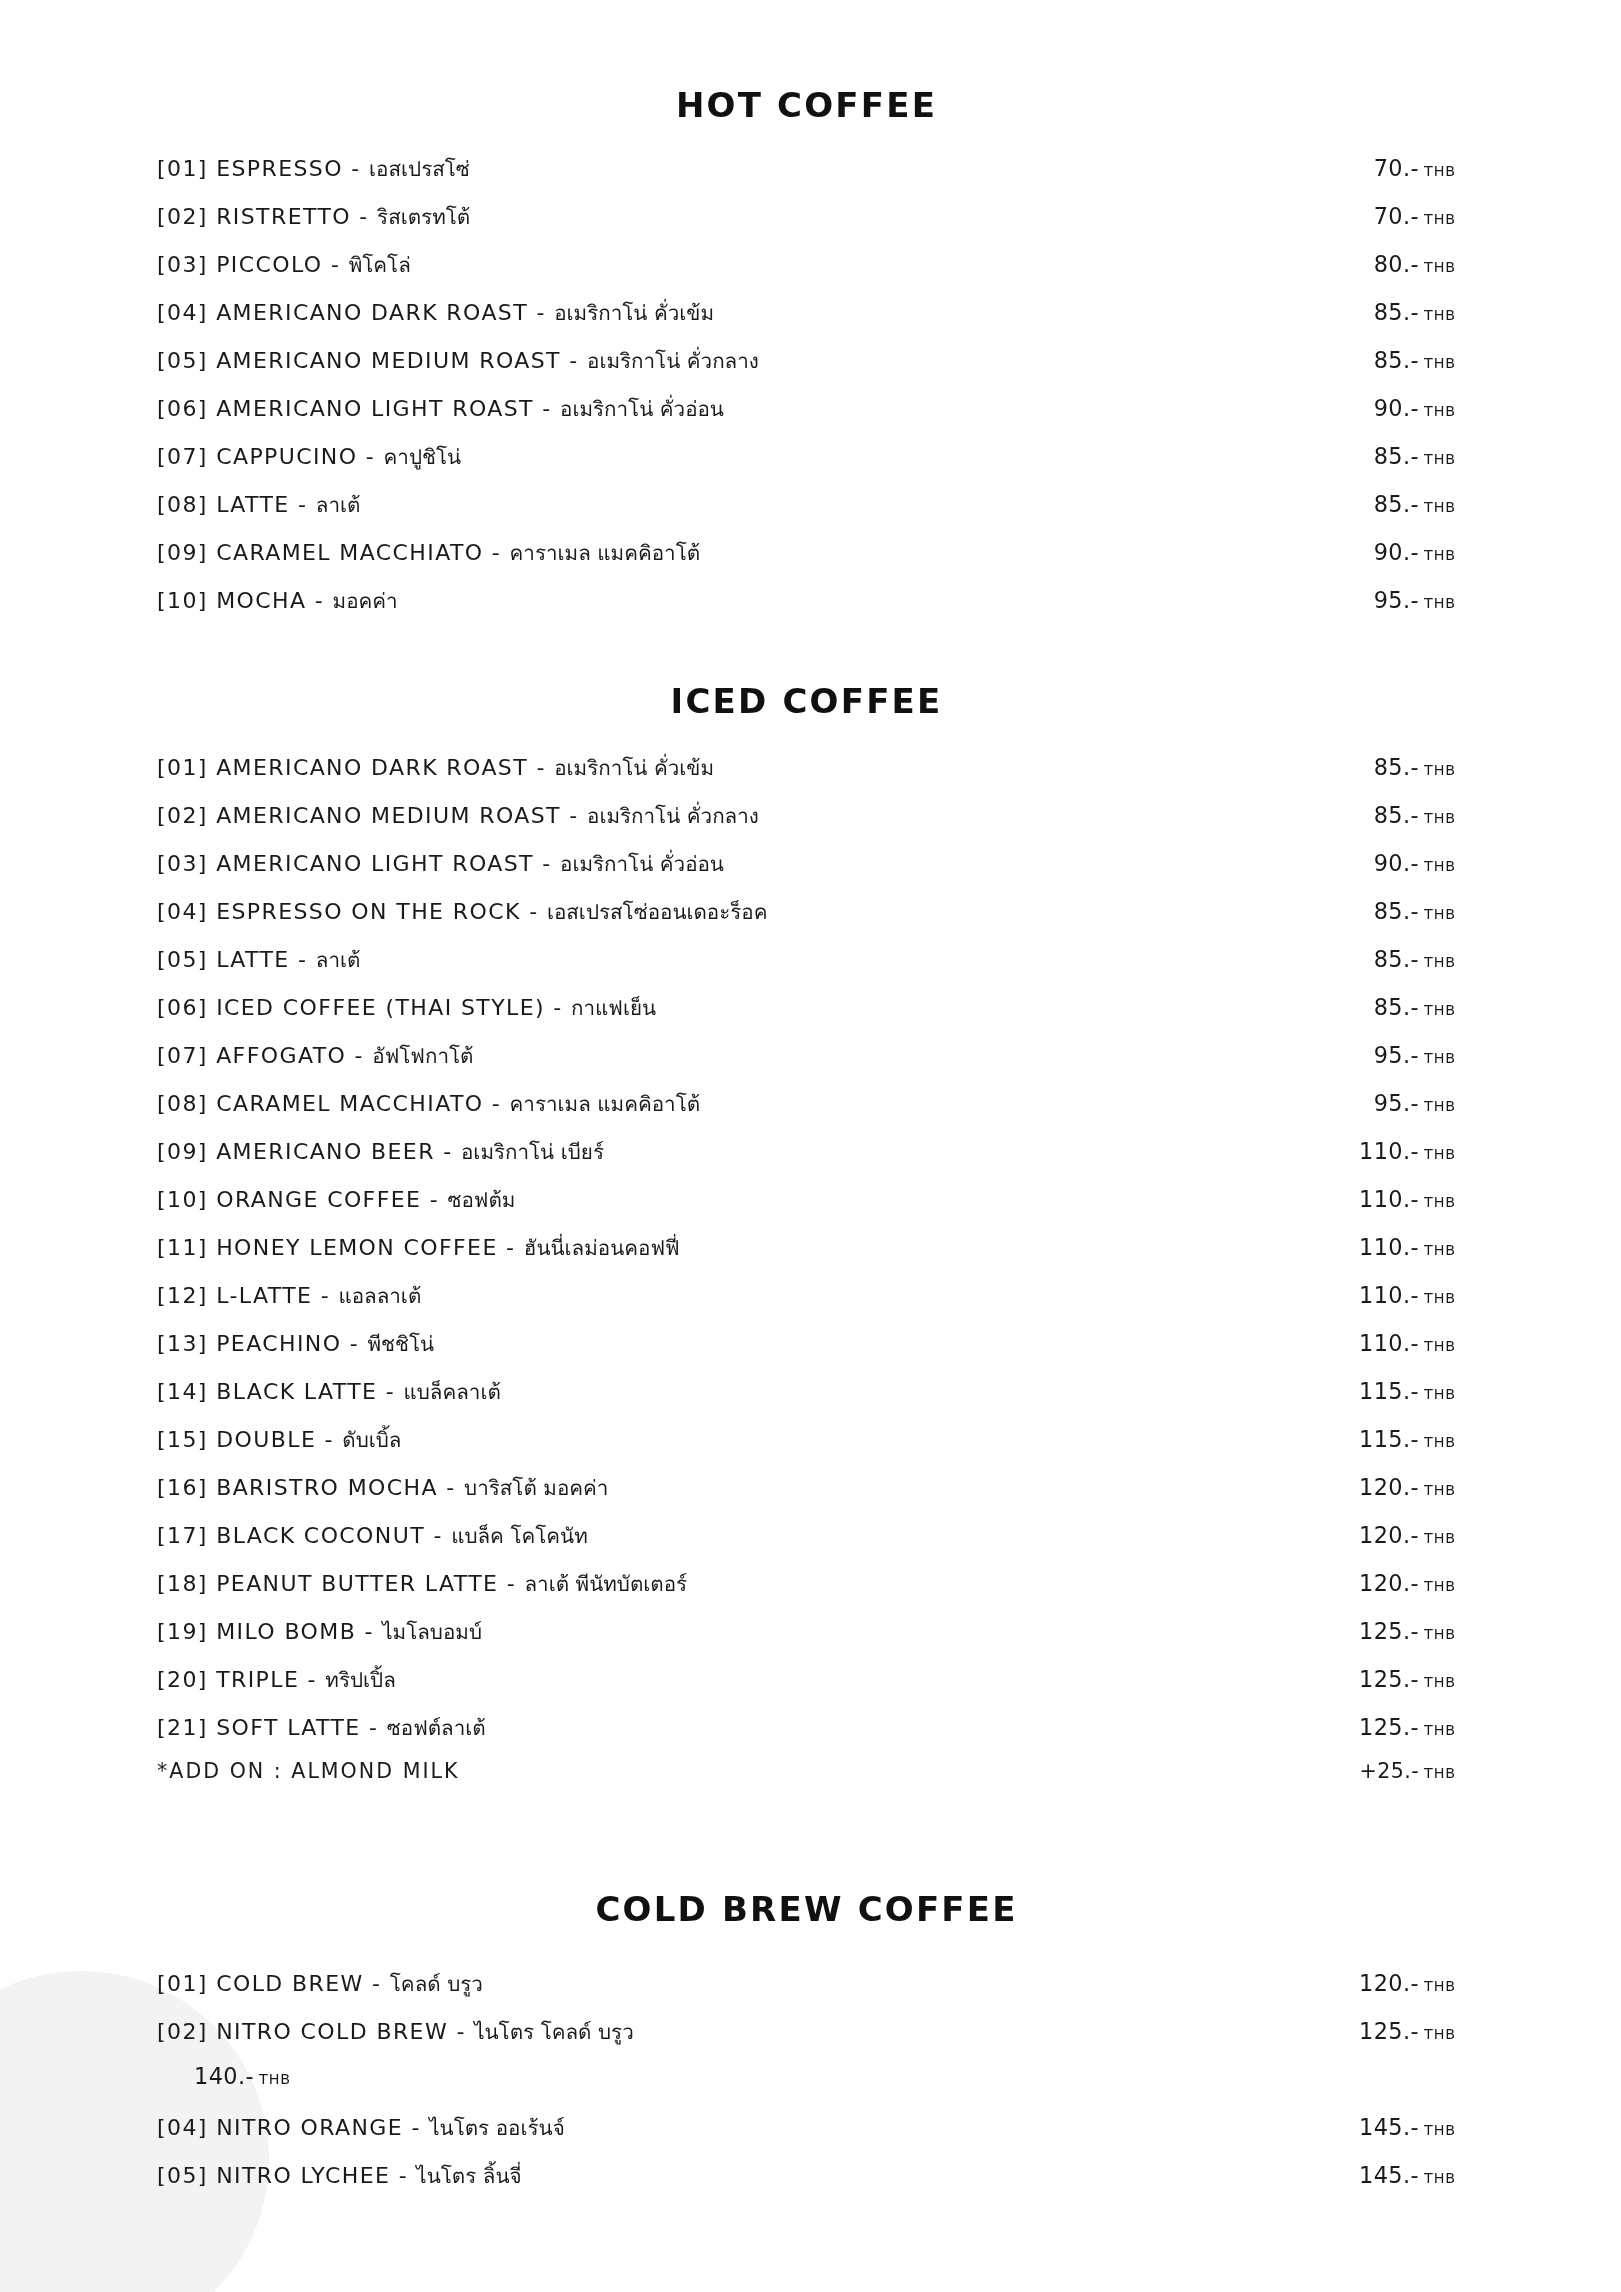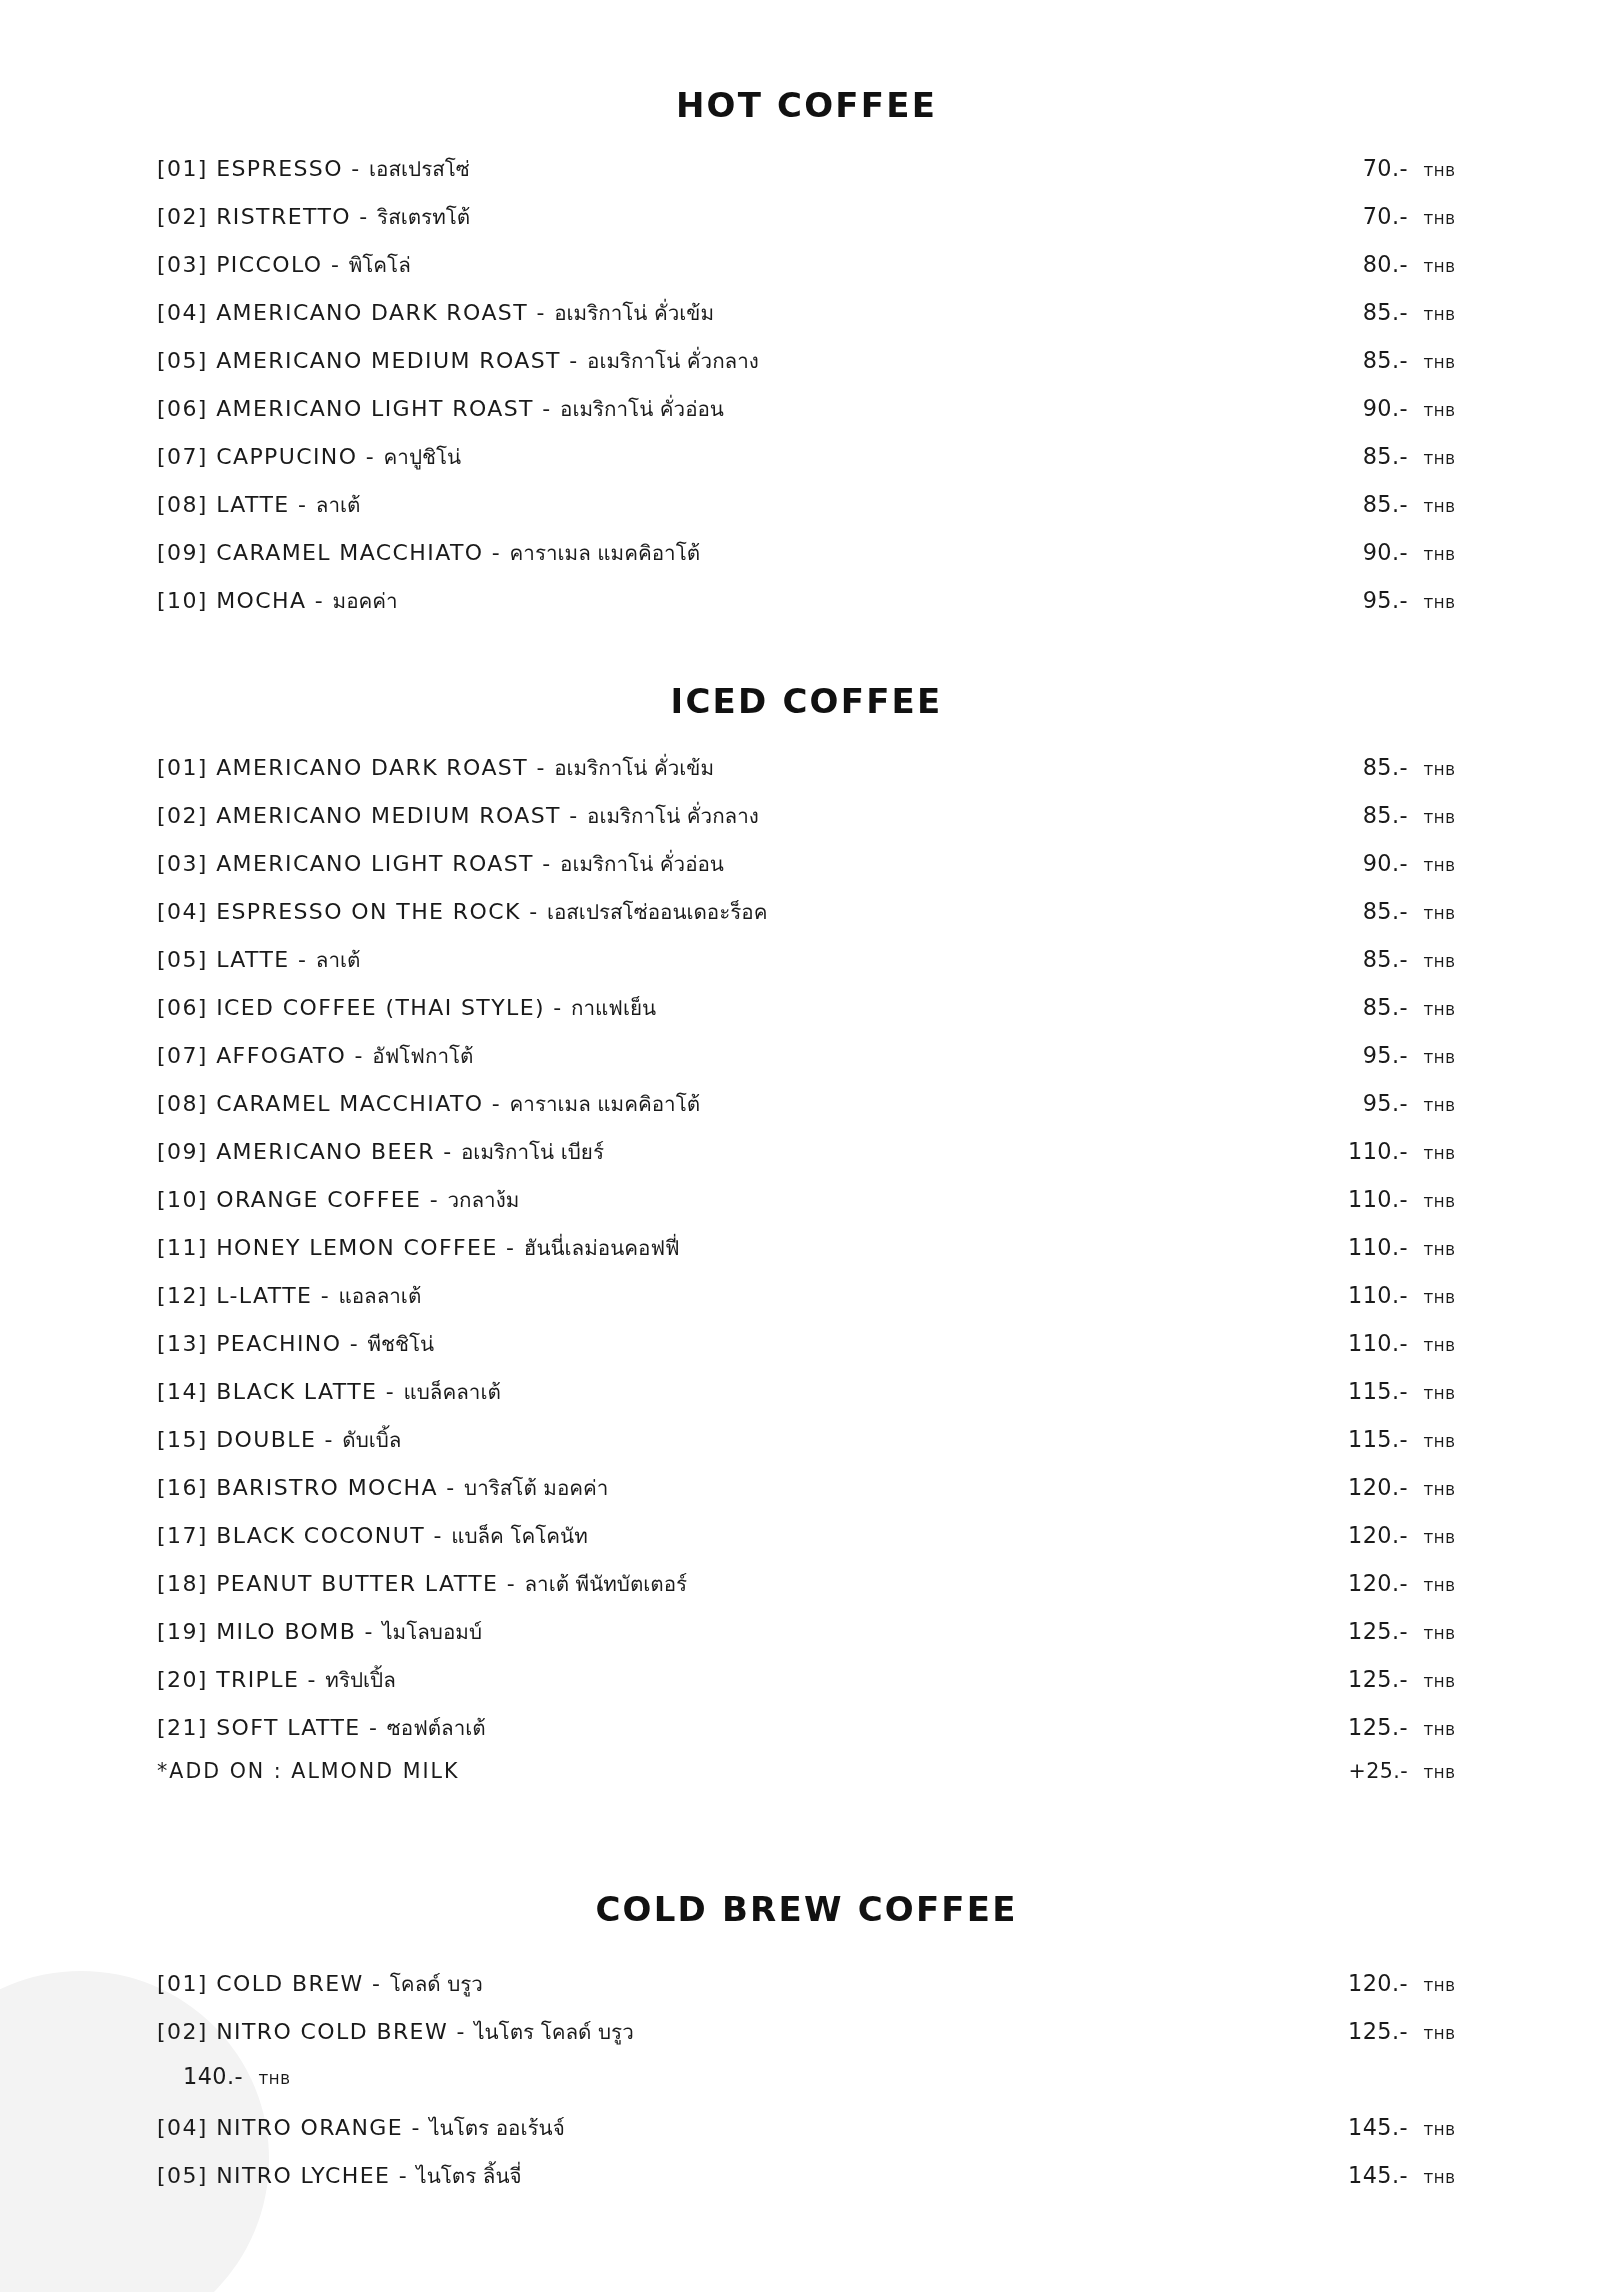--- a/index.html
+++ b/index.html
@@ -92,21 +92,21 @@
     text-align: right;
     white-space: nowrap;
   }
   .price {
     font-size: 22.4px;
     letter-spacing: 0.4px;
   }
   .cur {
     font-size: 14.3px;
     letter-spacing: 0.9px;
-    margin-left: 16px;
+    margin-left: 5px;
   }
 
   .addon .name {
     letter-spacing: 2px;
     font-size: 20.6px;
   }
   .addon .price { font-size: 20.6px; }
 </style>
 </head>
 <body>
@@ -195,21 +195,21 @@
         </div>
         <div class="row">
           <div class="name"><span>[08]</span> <span>CARAMEL MACCHIATO</span><span class="dash"> - </span><span class="th">คาราเมล แมคคิอาโต้</span></div>
           <div class="price-wrap"><span class="price">95.-</span><span class="cur">THB</span></div>
         </div>
         <div class="row">
           <div class="name"><span>[09]</span> <span>AMERICANO BEER</span><span class="dash"> - </span><span class="th">อเมริกาโน่ เบียร์</span></div>
           <div class="price-wrap"><span class="price">110.-</span><span class="cur">THB</span></div>
         </div>
         <div class="row">
-          <div class="name"><span>[10]</span> <span>ORANGE COFFEE</span><span class="dash"> - </span><span class="th">วกลาง้ม</span></div>
+          <div class="name"><span>[10]</span> <span>ORANGE COFFEE</span><span class="dash"> - </span><span class="th">ซอฟต้ม</span></div>
           <div class="price-wrap"><span class="price">110.-</span><span class="cur">THB</span></div>
         </div>
         <div class="row">
           <div class="name"><span>[11]</span> <span>HONEY LEMON COFFEE</span><span class="dash"> - </span><span class="th">ฮันนี่เลม่อนคอฟฟี่</span></div>
           <div class="price-wrap"><span class="price">110.-</span><span class="cur">THB</span></div>
         </div>
         <div class="row">
           <div class="name"><span>[12]</span> <span>L-LATTE</span><span class="dash"> - </span><span class="th">แอลลาเต้</span></div>
           <div class="price-wrap"><span class="price">110.-</span><span class="cur">THB</span></div>
         </div>

